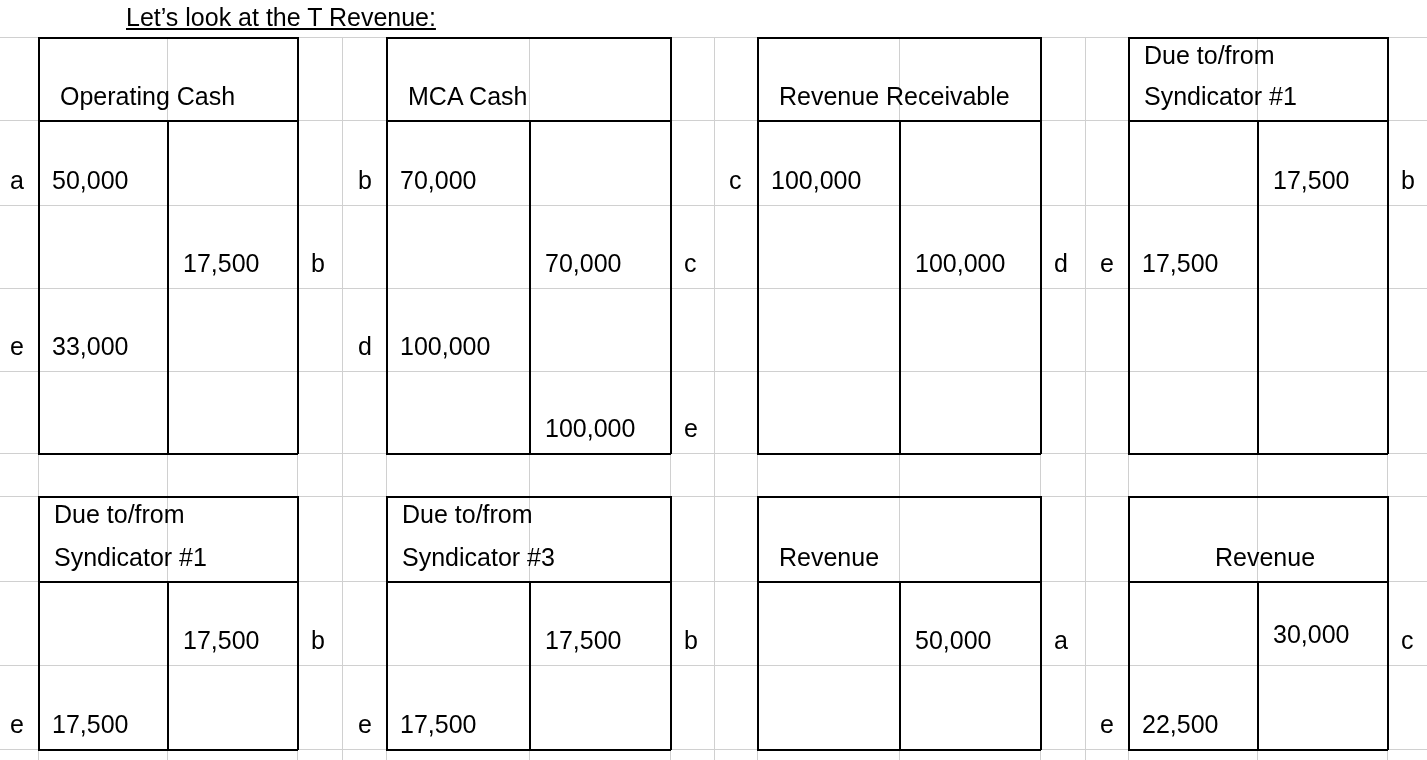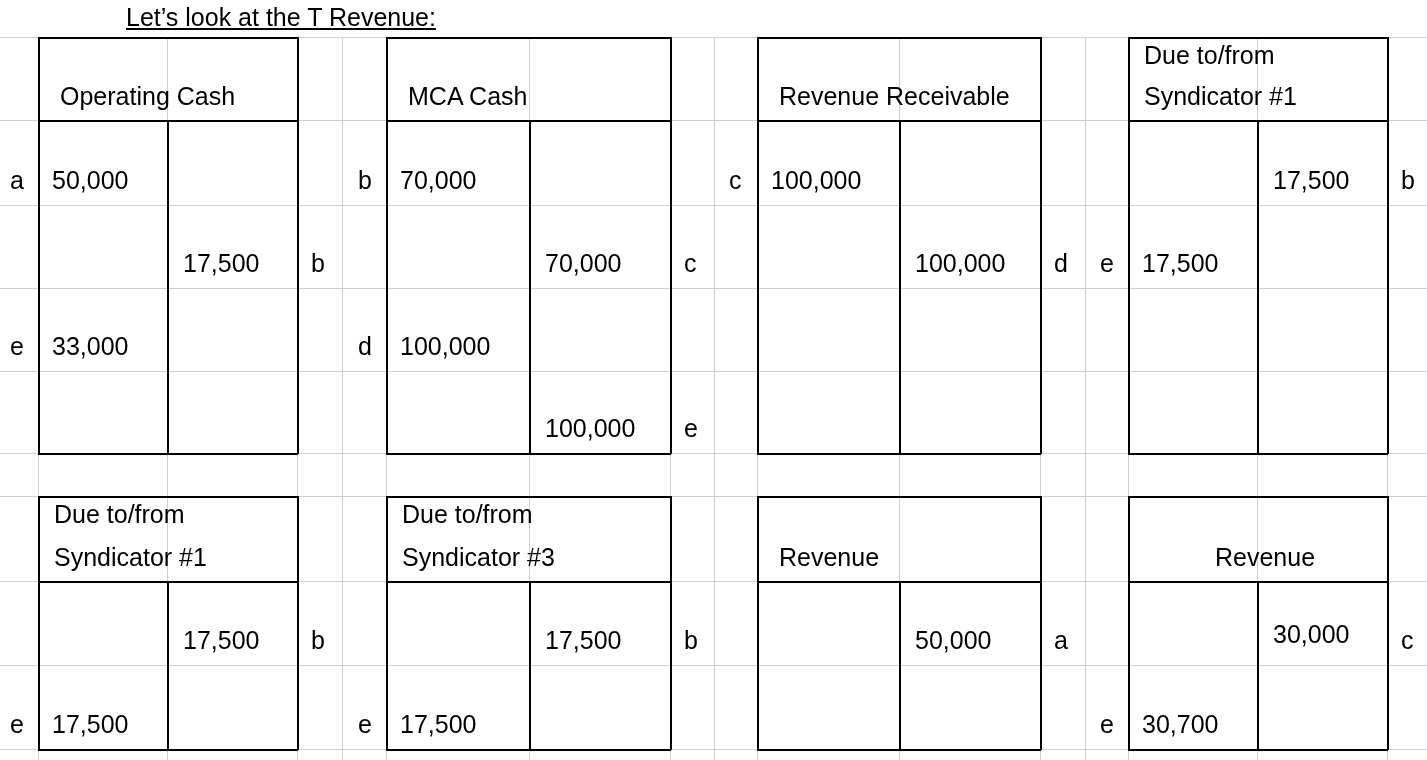--- a/index.html
+++ b/index.html
@@ -126,15 +126,15 @@
     <div class="txt" style="left: 1054px; top: 625px;">a</div>
     <div class="bl" style="left: 1128px; top: 496px; width: 260px; height: 2px;"></div>
     <div class="bl" style="left: 1128px; top: 581px; width: 260px; height: 2px;"></div>
     <div class="bl" style="left: 1128px; top: 749px; width: 260px; height: 2px;"></div>
     <div class="bl" style="left: 1128px; top: 496px; width: 2px; height: 254px;"></div>
     <div class="bl" style="left: 1387px; top: 496px; width: 2px; height: 254px;"></div>
     <div class="bl" style="left: 1257px; top: 581px; width: 2px; height: 168px;"></div>
     <div class="txt" style="left: 1215px; top: 542px;">Revenue</div>
     <div class="txt" style="left: 1273px; top: 619px;">30,000</div>
     <div class="txt" style="left: 1401px; top: 625px;">c</div>
-    <div class="txt" style="left: 1142px; top: 709px;">30,700</div>
+    <div class="txt" style="left: 1142px; top: 709px;">22,500</div>
     <div class="txt" style="left: 1100px; top: 709px;">e</div>
   </div>
 
 </body></html>

